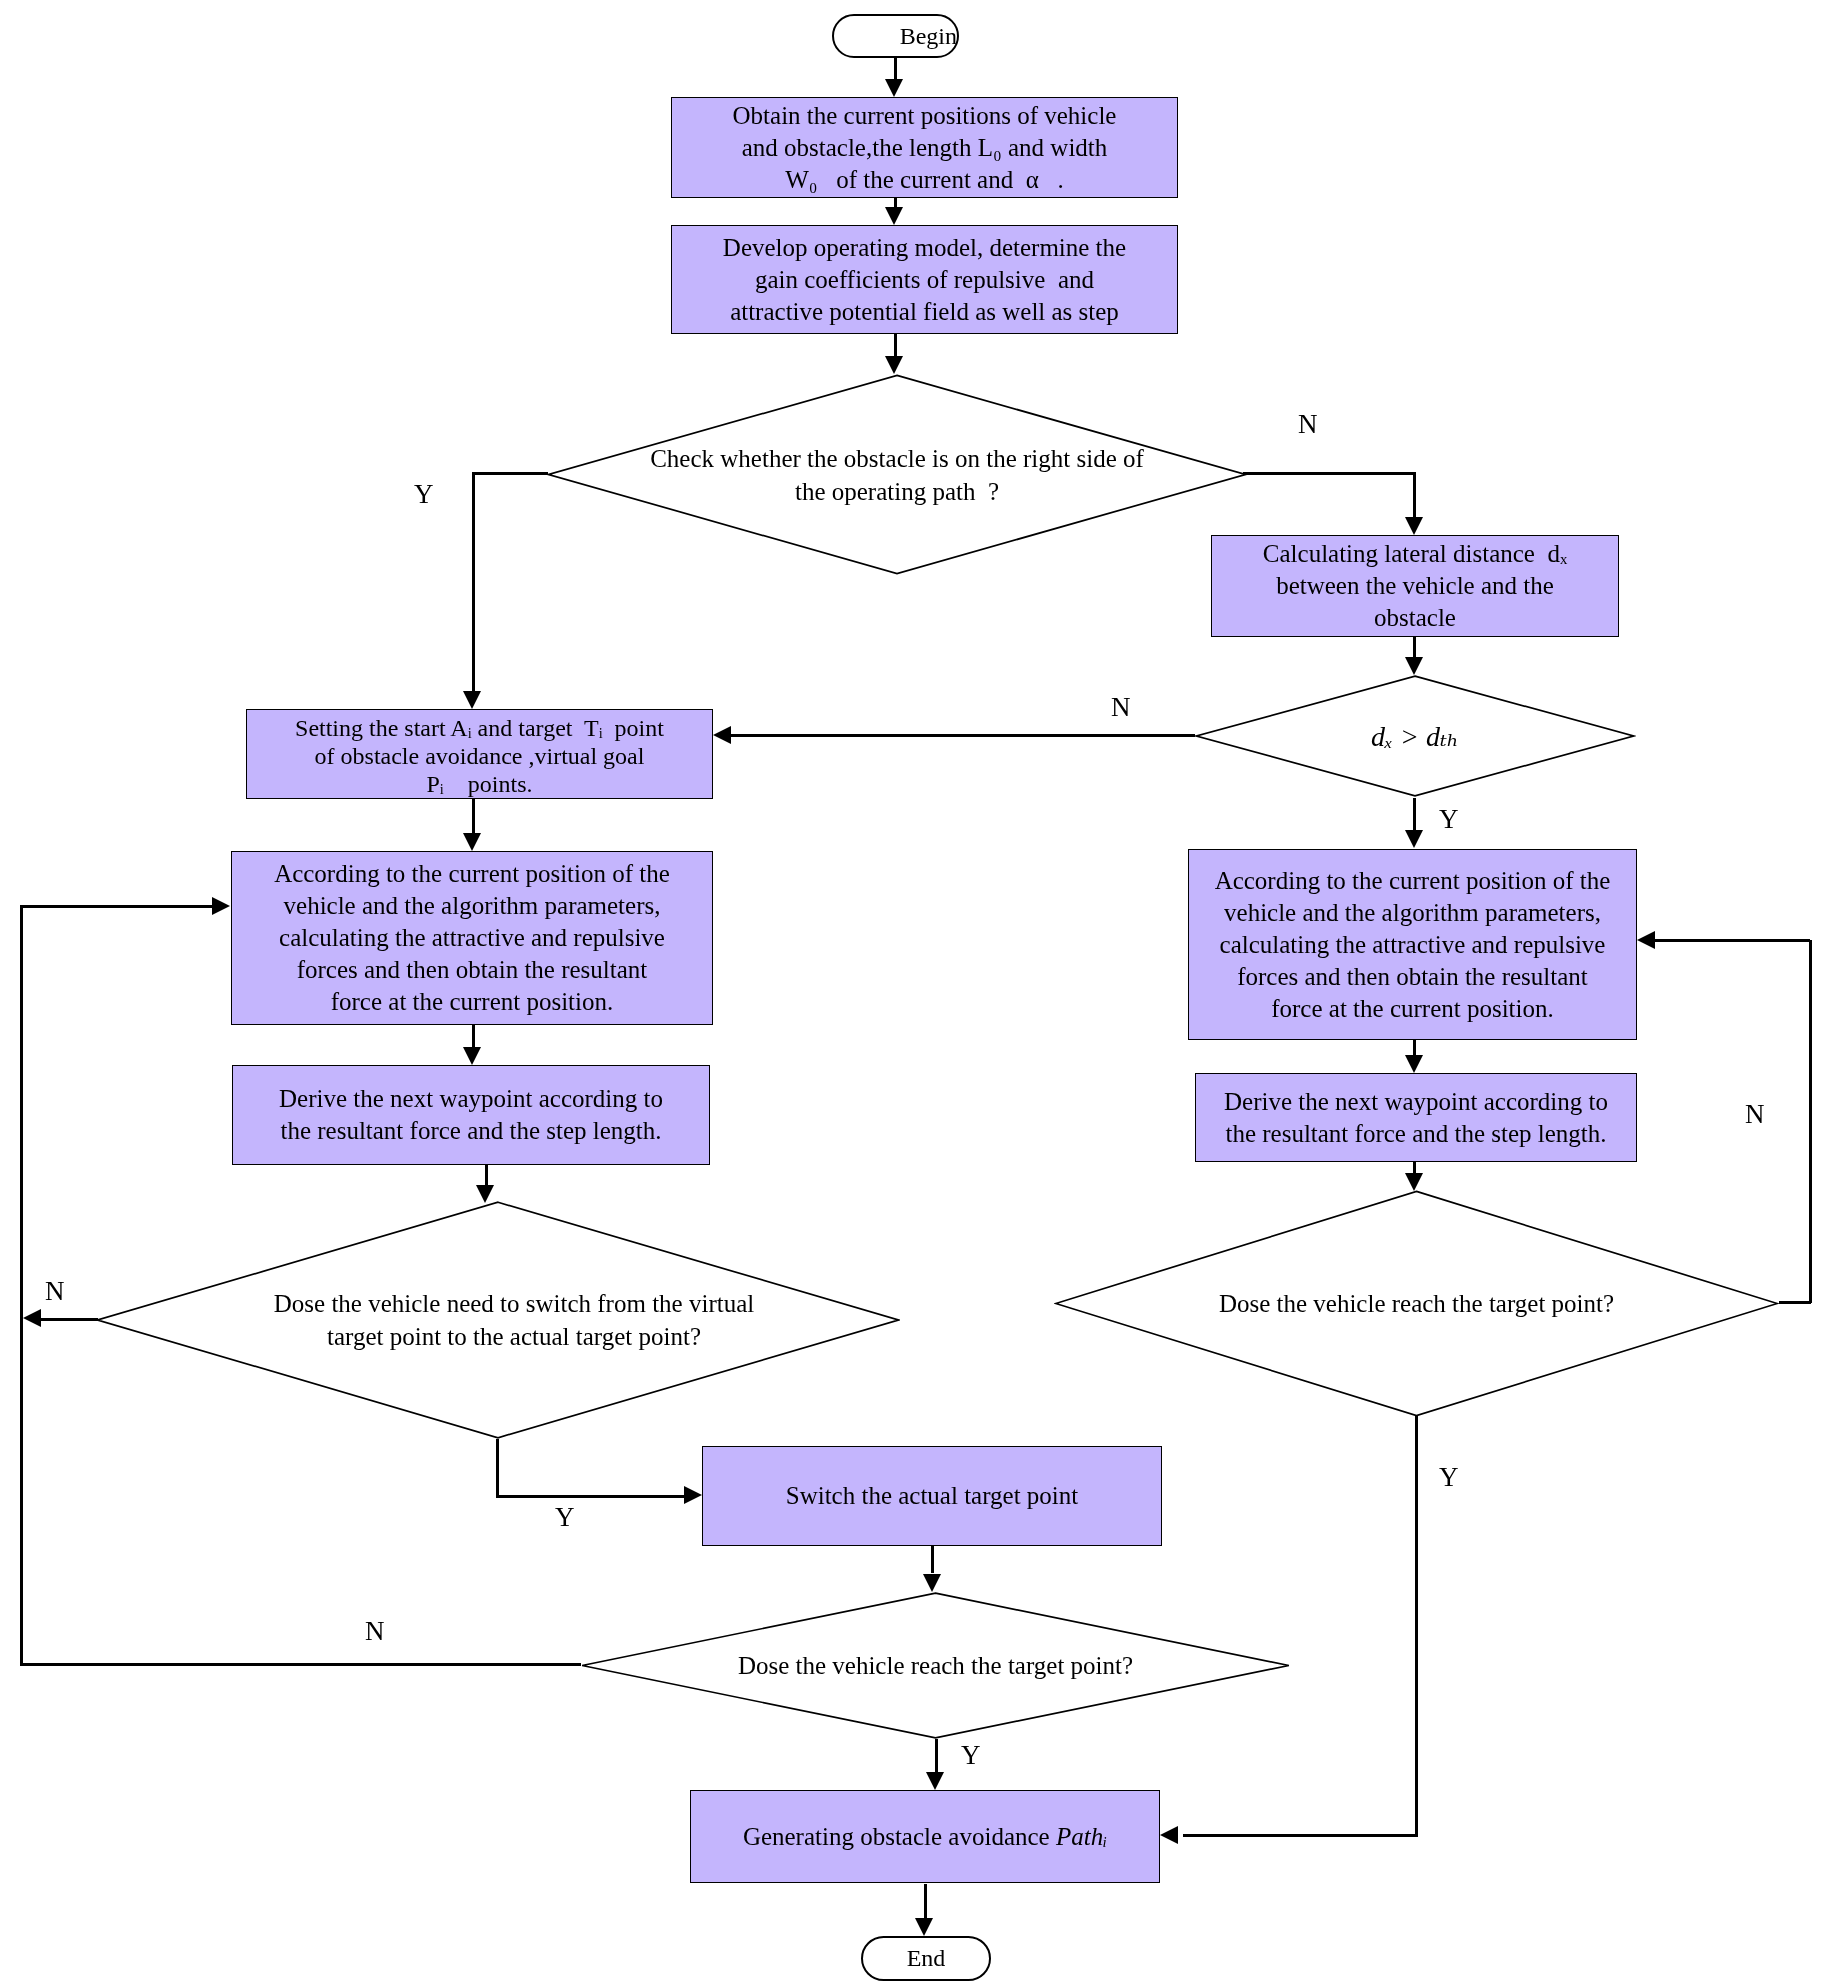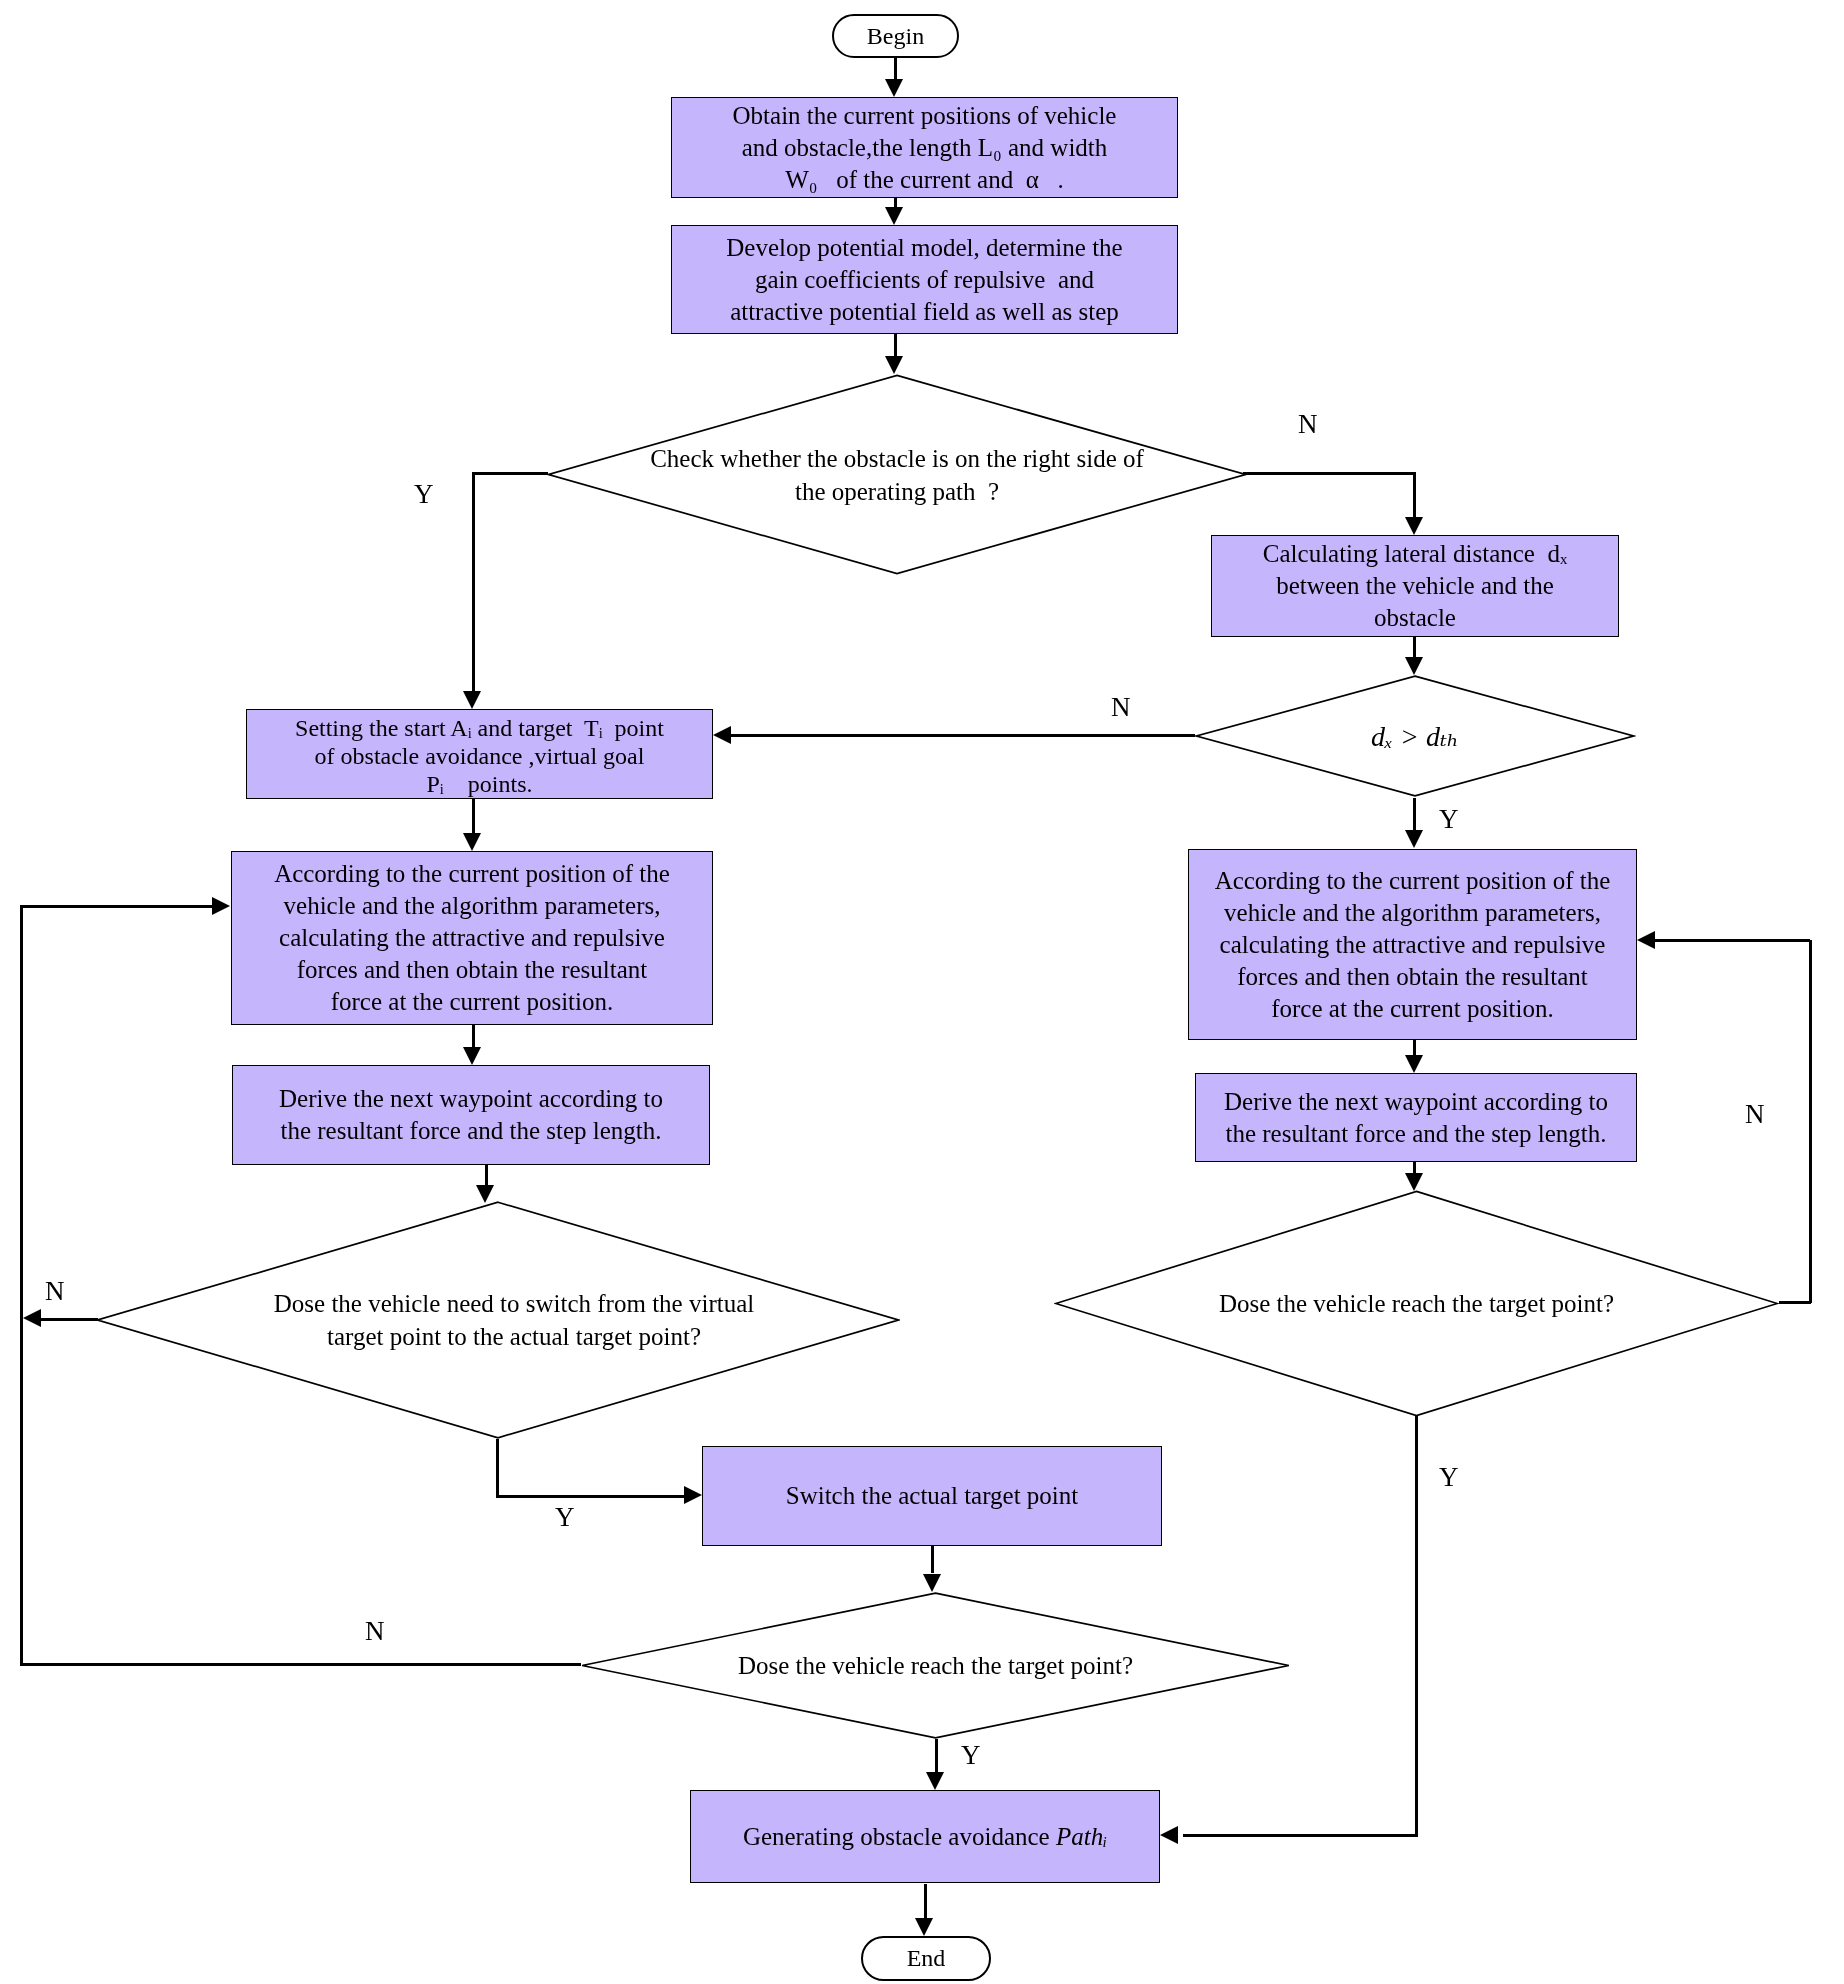--- a/index.html
+++ b/index.html
@@ -46,32 +46,32 @@
       border-top:9.6px solid transparent;border-bottom:9.6px solid transparent;
       border-left:18px solid #000;}
   .lbl{position:absolute;font-size:27px;}
   .it{font-style:italic;}
 </style>
 </head>
 <body>
 
 <div id="canvas">
 
-  <div class="term" style="left:832px;top:14px;width:127px;height:44px;">
+  <div class="term" style="left:832px;top:14px;width:127px;height:44px;justify-content:flex-end;">
     <span class="ln">Begin</span>
   </div>
 
   <div class="bx" style="left:671px;top:97px;width:507px;height:101px;">
     <div class="ln">Obtain the current positions of vehicle</div>
     <div class="ln">and obstacle,the length L₀ and width</div>
     <div class="ln">W₀   of the current and  α   .</div>
   </div>
 
   <div class="bx" style="left:671px;top:225px;width:507px;height:109px;">
-    <div class="ln">Develop potential model, determine the</div>
+    <div class="ln">Develop operating model, determine the</div>
     <div class="ln">gain coefficients of repulsive  and</div>
     <div class="ln">attractive potential field as well as step</div>
   </div>
 
   <svg class="dia" style="left:547px;top:374px;" width="700" height="201" viewBox="0 0 1236 354">
     <polygon points="618,2 1233,177 618,352 3,177"></polygon>
   </svg>
   <div class="dtx" style="left:547px;top:374px;width:700px;height:201px;">
     <div class="ln">Check whether the obstacle is on the right side of</div>
     <div class="ln">the operating path  ?</div>

